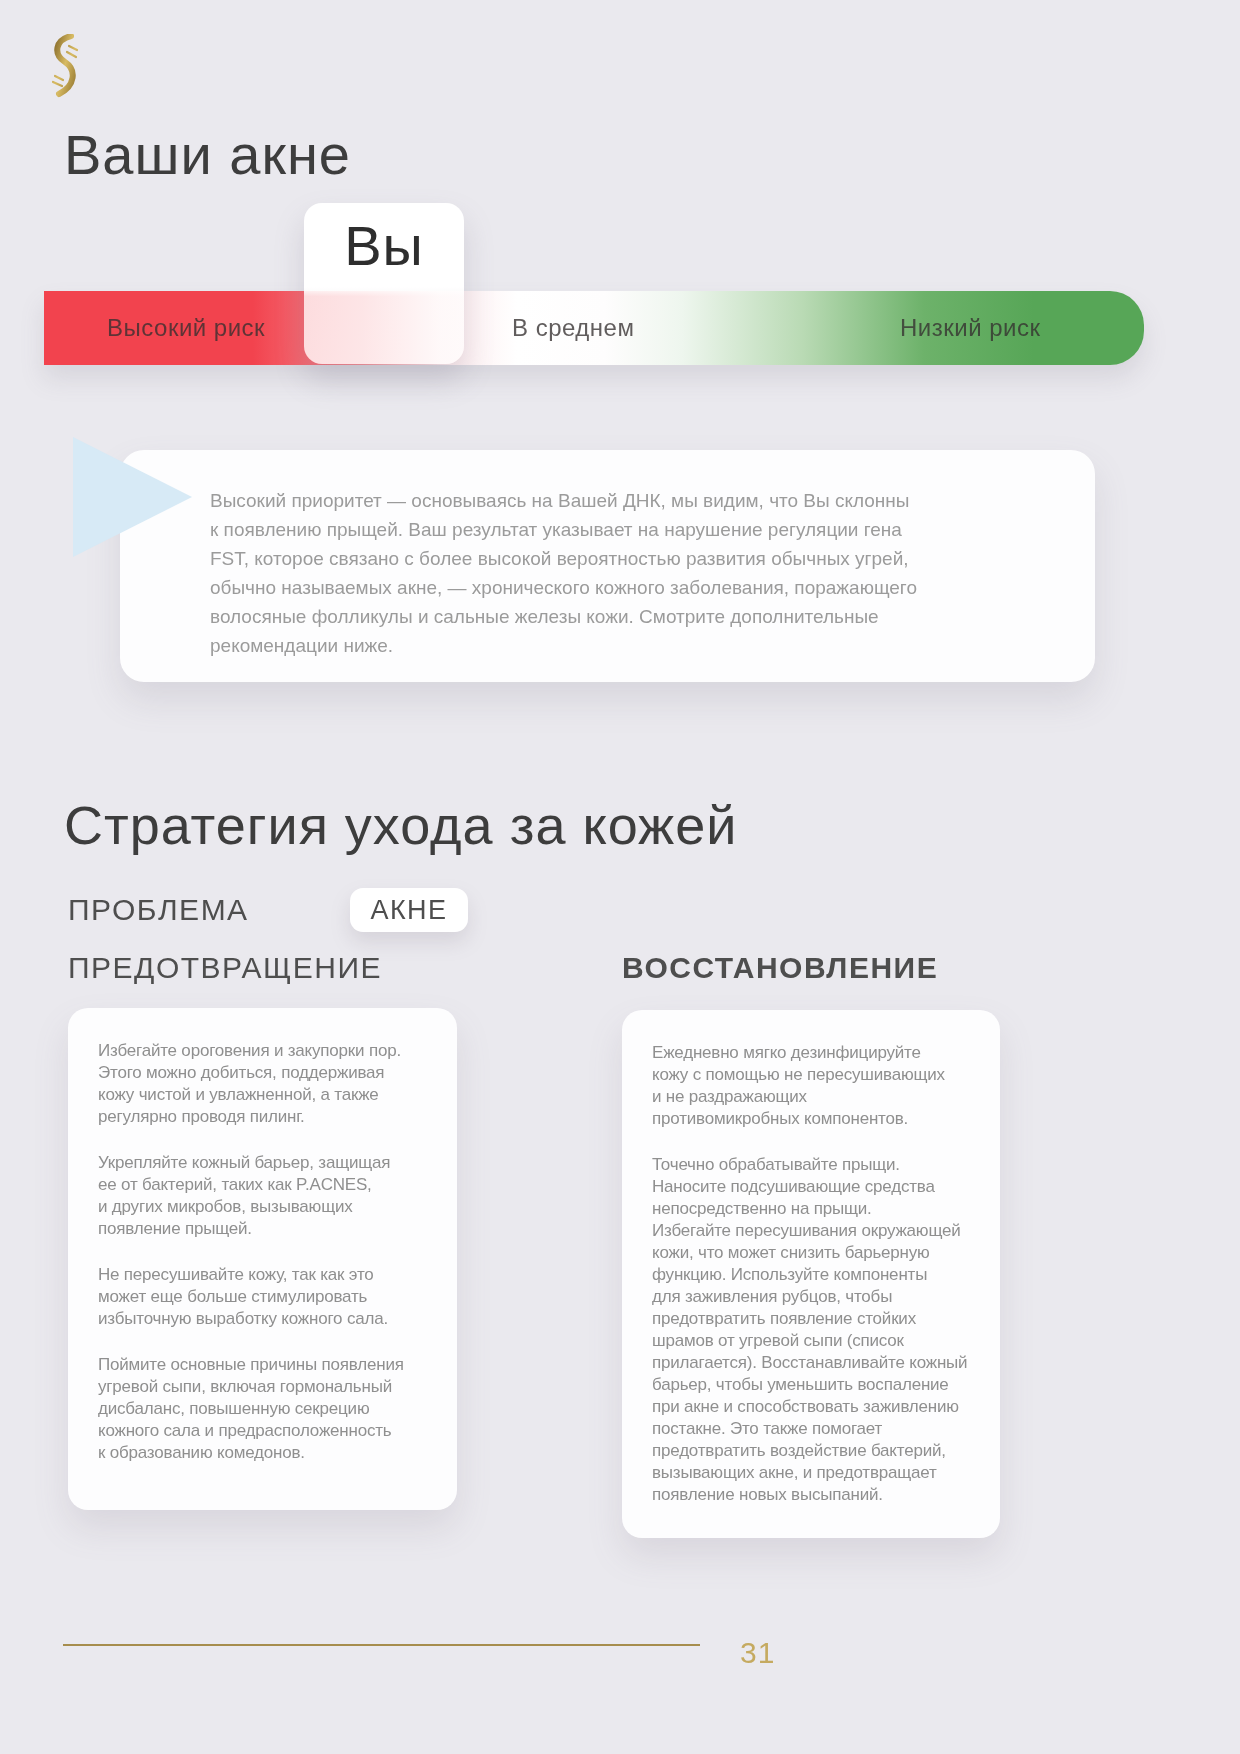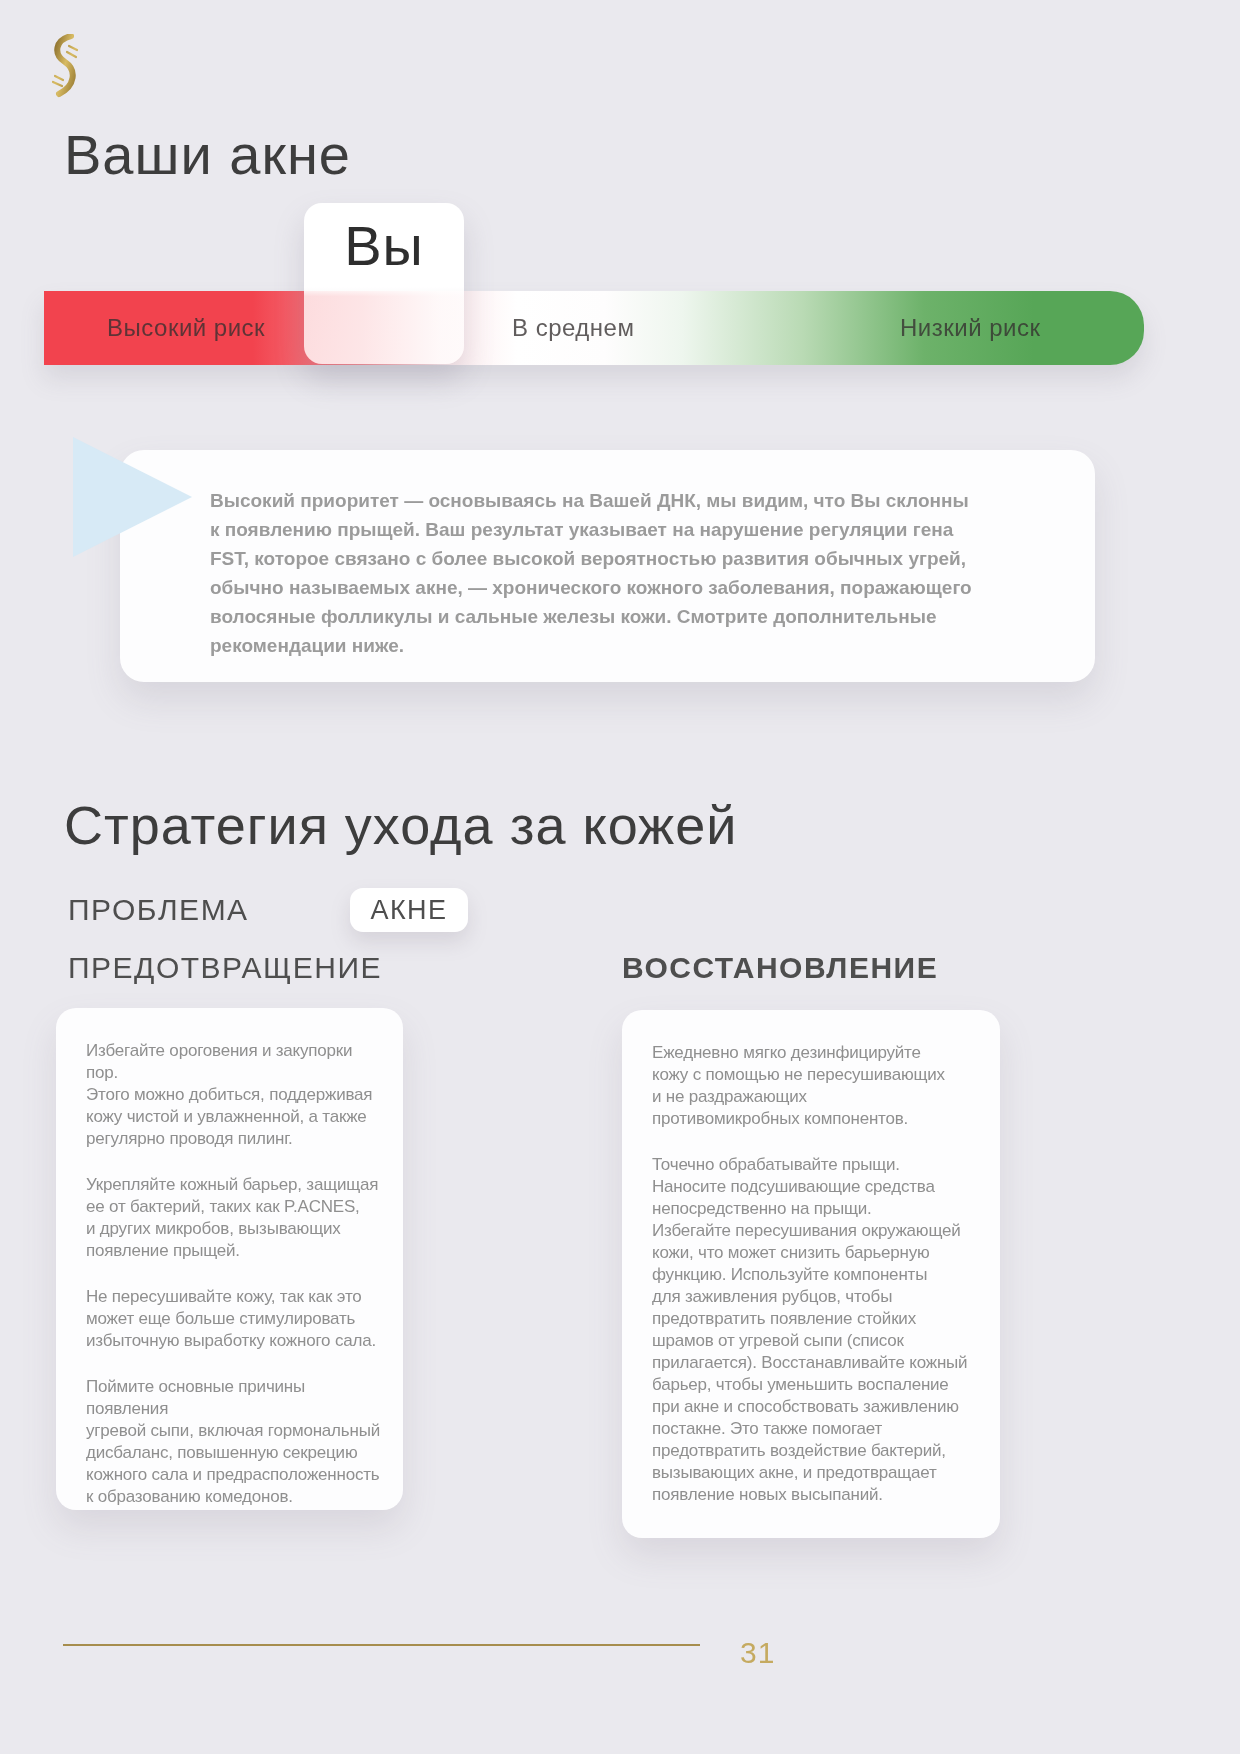--- a/index.html
+++ b/index.html
@@ -54,21 +54,21 @@
   }
   
   .note-card{
     position:absolute;left:120px;top:450px;width:975px;height:232px;
     background:#fdfdfe;border-radius:24px;
     box-shadow:0 18px 35px rgba(120,110,130,0.16);
     z-index:1;
   }
   .note-text{
     position:absolute;left:90px;top:36px;width:790px;
-    font-size:19px;line-height:29px;font-weight:700;color:#9b9b9b;
+    font-size:19px;line-height:29px;font-weight:400;color:#9b9b9b;
     white-space:pre-line;
   }
   .note-triangle{
     position:absolute;left:73px;top:437px;width:119px;height:120px;
     background:#d7eaf6;
     clip-path:polygon(0 0,100% 50%,0 100%);
     z-index:2;
     filter:drop-shadow(0 10px 12px rgba(110,130,150,0.25));
   }
   
@@ -94,21 +94,21 @@
     position:absolute;top:951px;
     font-size:30px;font-weight:300;color:#4e4e4e;letter-spacing:1.5px;
     white-space:nowrap;
   }
   .col-heading.left{left:68px;}
   .col-heading.right{left:622px;font-weight:bold;}
   .body-card{
     position:absolute;background:#fdfdfe;border-radius:20px;
     box-shadow:0 18px 35px rgba(120,110,130,0.15);
   }
-  .body-card.left{left:56px;top:1008px;width:347px;height:502px;}
+  .body-card.left{left:68px;top:1008px;width:389px;height:502px;}
   .body-card.right{left:622px;top:1010px;width:378px;height:528px;}
   .body-card .card-inner{padding:32px 18px 0 30px;}
   .body-card p{
     margin:0 0 24px 0;
     font-size:17px;line-height:22px;font-weight:300;
     letter-spacing:-0.2px;color:#8f8f8f;white-space:pre-line;
   }
   
   .footer-rule{
     position:absolute;left:63px;top:1644px;width:637px;height:2px;

